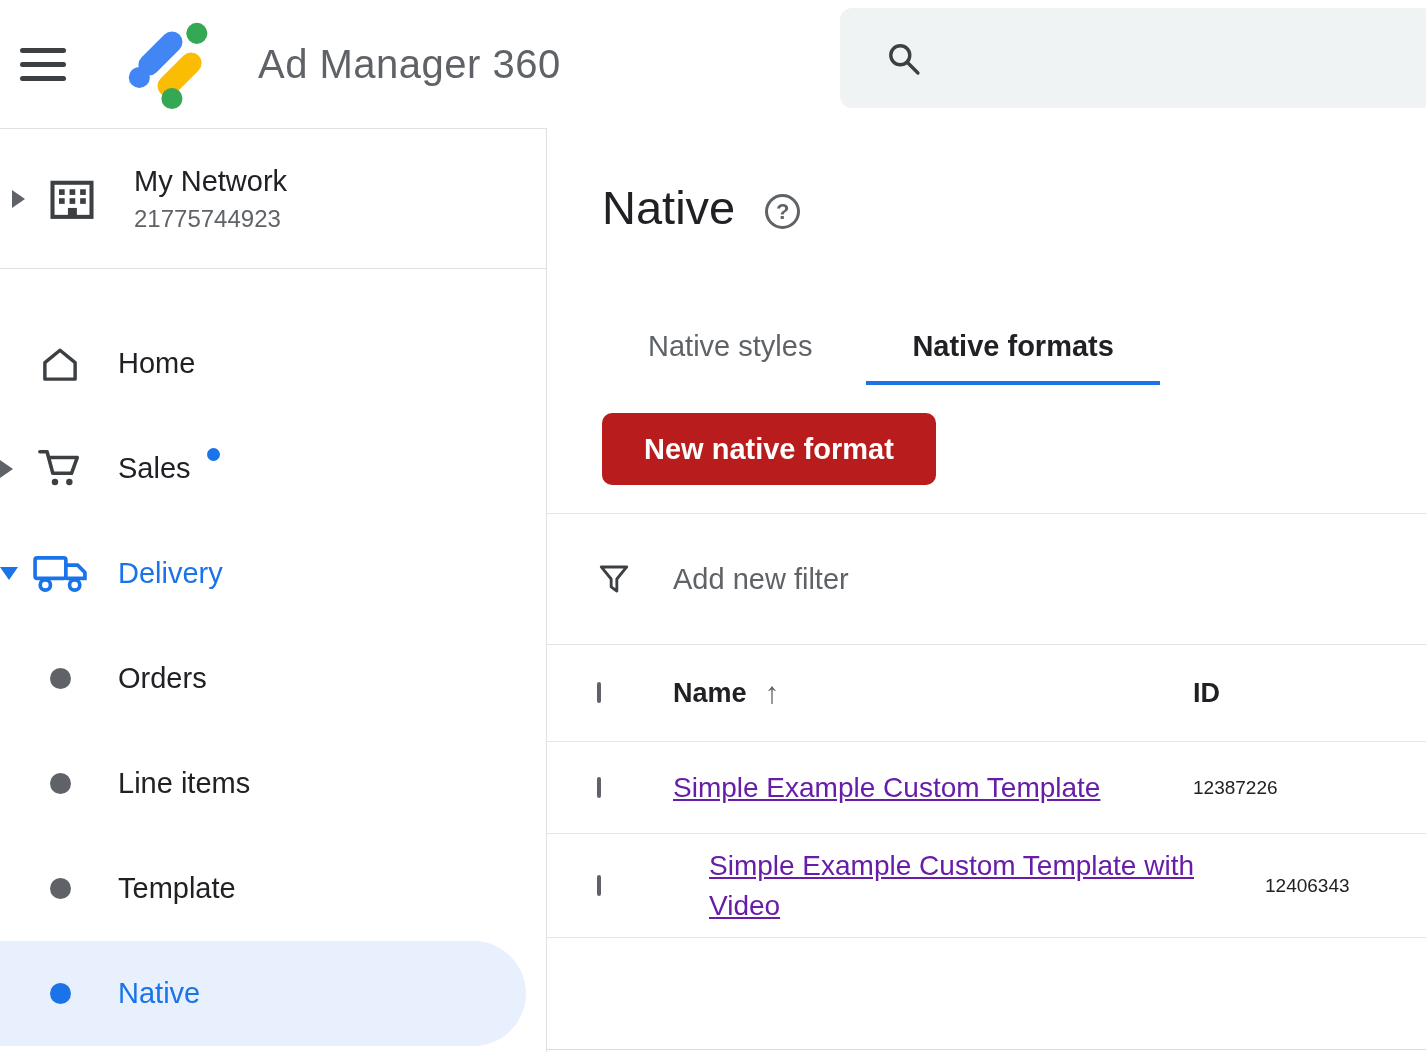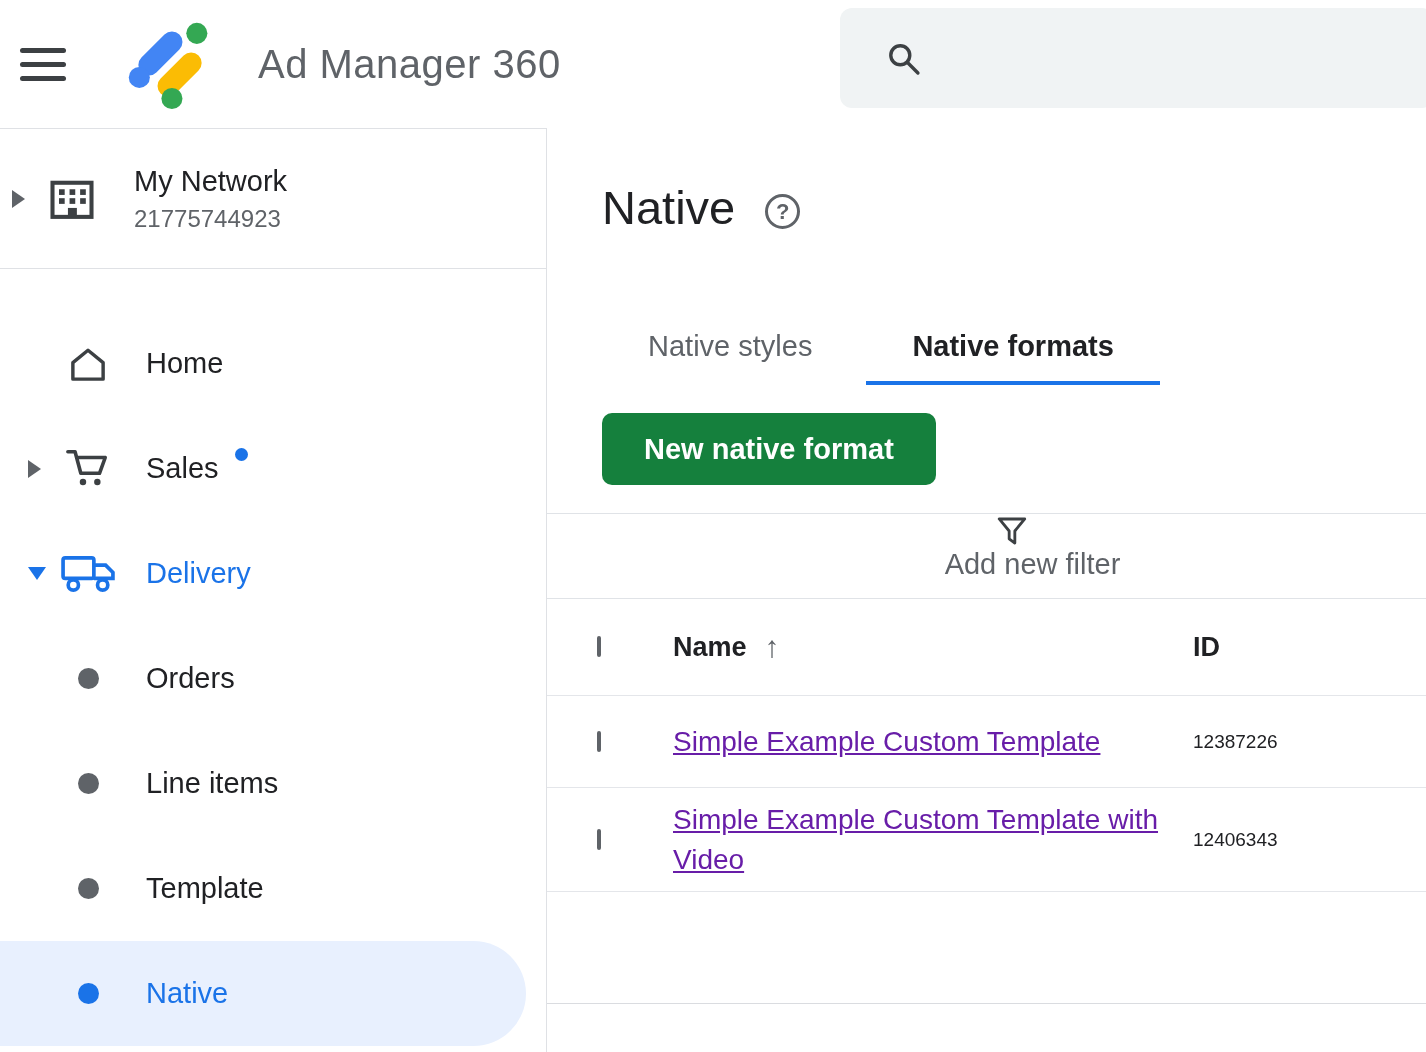--- a/index.html
+++ b/index.html
@@ -32,21 +32,21 @@
   .icon-slot { width:60px; display:flex; justify-content:center; align-items:center; flex-shrink:0; }
   .caret-right { width:0; height:0; border-left:13px solid #5f6368;
     border-top:9px solid transparent; border-bottom:9px solid transparent; }
   .caret-down { width:0; height:0; border-top:13px solid #1a73e8;
     border-left:9px solid transparent; border-right:9px solid transparent; }
   .ntext { margin-left:32px; }
   .network-name { font-size:29px; color:#202124; }
   .network-id { font-size:24px; color:#5f6368; margin-top:7px; }
 
   .nav { padding-top:42px; }
-  .nav-item { height:105px; display:flex; align-items:center; padding-left:28px; cursor:pointer; }
+  .nav-item { height:105px; display:flex; align-items:center; padding-left:0; cursor:pointer; }
   .nav-label { font-size:29px; color:#202124; margin-left:28px; }
   .nav-item.blue .nav-label { color:#1a73e8; }
   .nav-item.selected { background:#e8f0fe; border-radius:0 999px 999px 0; margin-right:20px; }
   .bullet { width:21px; height:21px; border-radius:50%; background:#5f6368; }
   .bullet.blue { background:#1a73e8; }
   .notif-dot { width:13px; height:13px; border-radius:50%; background:#1a73e8;
     margin-left:16px; transform:translateY(-14px); }
 
   
   .page-title-row { display:flex; align-items:center; margin:52px 0 0 55px; gap:30px; }
@@ -54,41 +54,41 @@
   .help { width:35px; height:35px; border-radius:50%; border:3px solid #5f6368;
     color:#5f6368; font-size:22px; font-weight:bold; display:flex; align-items:center;
     justify-content:center; margin-top:8px; cursor:pointer; }
 
   .tabs { display:flex; margin:76px 0 0 55px; gap:8px; }
   .tab { height:74px; padding:0 46px; display:flex; align-items:center; font-size:29px;
     color:#5f6368; border-bottom:4px solid transparent; cursor:pointer; white-space:nowrap; }
   .tab.active { color:#202124; font-weight:bold; border-bottom-color:#1a73e8; }
 
   .new-btn { display:inline-flex; align-items:center; margin:28px 0 0 55px; height:72px;
-    padding:0 42px; background:#15803d; color:#fff; border:none; border-radius:10px;
+    padding:0 42px; background:#b91c1c; color:#fff; border:none; border-radius:10px;
     font-size:29px; font-weight:bold; font-family:inherit; cursor:pointer; }
 
-  .filterbar { margin-top:28px; height:86px; border-top:1px solid #e0e3e7;
-    border-bottom:1px solid #e0e3e7; display:flex; align-items:center; padding-left:50px; cursor:pointer;flex-direction:column; }
+  .filterbar { margin-top:28px; height:132px; border-top:1px solid #e0e3e7;
+    border-bottom:1px solid #e0e3e7; display:flex; align-items:center; padding-left:50px; cursor:pointer; }
   .filter-label { font-size:29px; color:#5f6368; margin-left:42px; }
 
   .trow { display:grid; grid-template-columns:76px 520px 1fr; align-items:center;
     padding-left:50px; border-bottom:1px solid #e4e6ea; }
   .thead { height:97px; }
   .cb { width:27px; height:27px; border:2.5px solid #5f6368; border-radius:4px;
     background:#fff; cursor:pointer; }
   .th-name { font-size:27px; font-weight:bold; color:#202124; display:flex;
     align-items:center; gap:18px; }
   .sort-arrow { font-size:30px; color:#5f6368; font-weight:normal; cursor:pointer; }
   .th-id { font-size:27px; font-weight:bold; color:#202124; }
   .tcell-name { padding-right:8px; }
   .tcell-name a { color:#681da8; font-size:28px; line-height:40px; text-decoration:underline; }
   .tcell-id { font-size:19px; color:#202124; }
   .row-item { min-height:92px; }
-  .row-tall { min-height:104px; }
+  .row-tall { min-height:104px;gap:36px; }
   .tfoot { height:112px; border-bottom:1px solid #dadce0; }
 </style>
 </head>
 <body>
 
 <header class="topbar">
   <button class="hamburger">
     <span></span>
       <span></span>
       <span></span>

